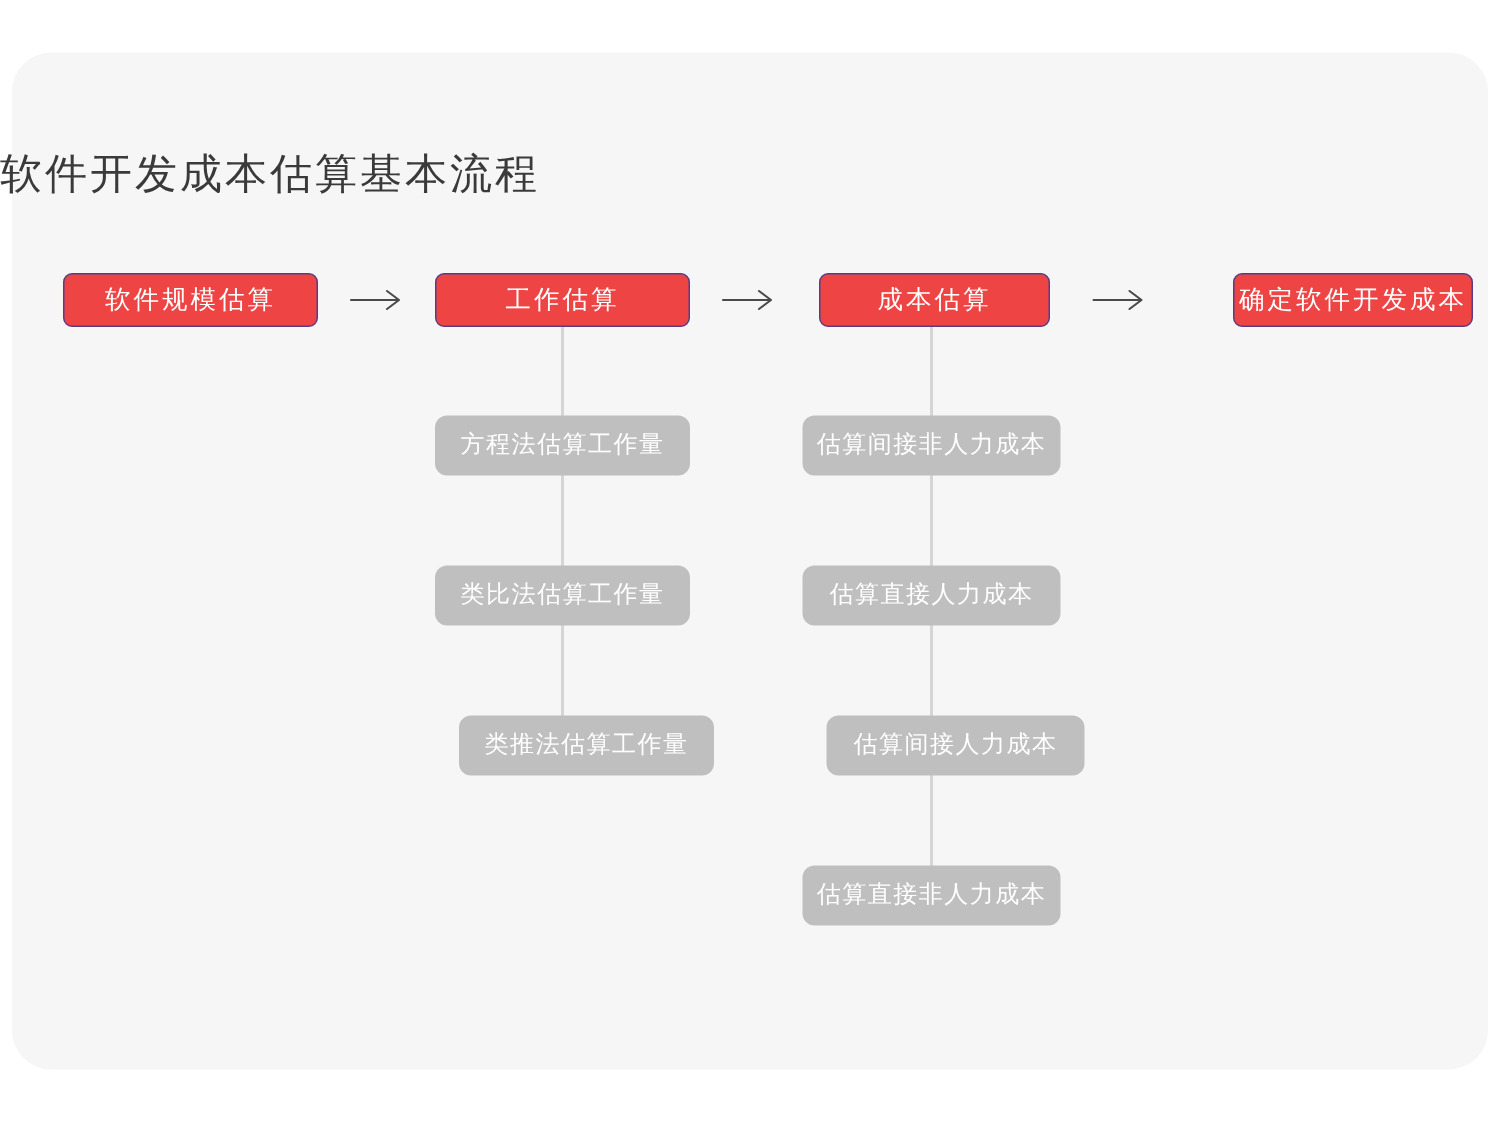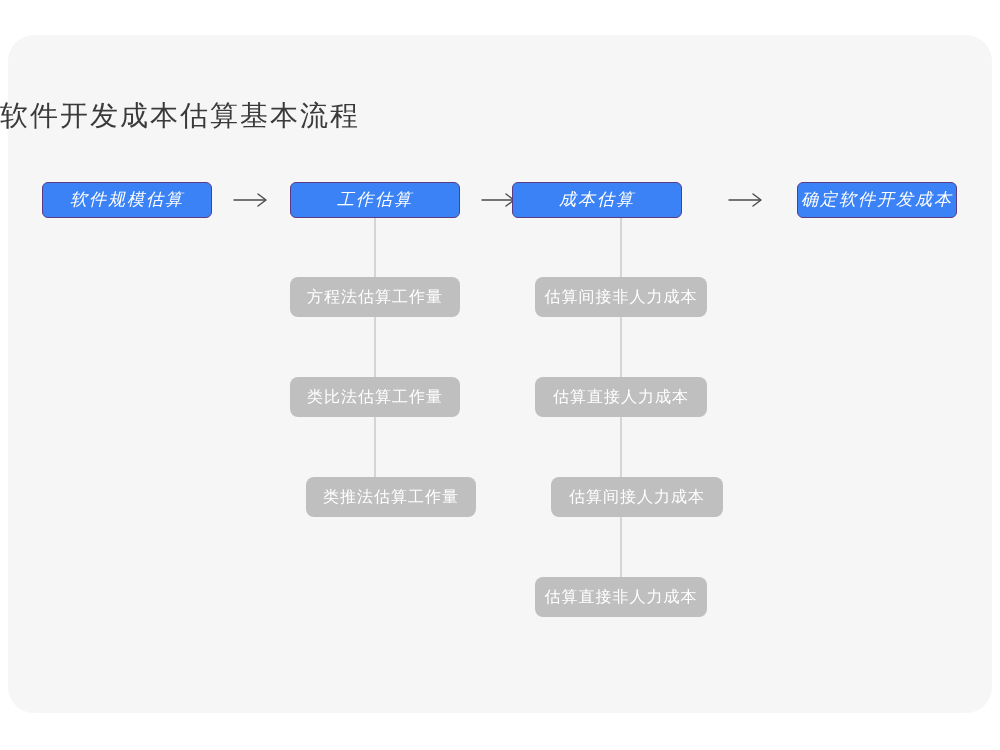--- a/index.html
+++ b/index.html
@@ -30,24 +30,23 @@
     position: absolute;
     height: 36px;
     line-height: 34px;
     text-align: center;
     color: #ffffff;
     font-size: 17px;
     letter-spacing: 2px;
     z-index: 2;
   }
   .node.primary {
-    background: #3b82f6;
+    background: #ef4444;
     border: 1px solid #5A3C85;
     border-radius: 6px;
-    font-style: italic;
   }
   .node.sub {
     background: #BFBFBF;
     border: none;
     border-radius: 8px;
     height: 40px;
     line-height: 40px;
     font-size: 16px;
     letter-spacing: 1px;
   }
@@ -60,22 +59,22 @@
   .arrow {
     position: absolute;
     top: 192px;
     width: 38px;
     height: 16px;
     z-index: 2;
   }
   
   .step-0 { left: 42px;  top: 182px; width: 170px; }
   .step-1 { left: 290px; top: 182px; width: 170px; }
-  .step-2 { left: 512px; top: 182px; width: 170px; }
-  .step-3 { left: 797px; top: 182px; width: 160px; }
+  .step-2 { left: 546px; top: 182px; width: 154px; }
+  .step-3 { left: 822px; top: 182px; width: 160px; }
   .arrow-0 { left: 232px; }
   .arrow-1 { left: 480px; }
   .arrow-2 { left: 727px; }
   
   .work-col { left: 290px; width: 170px; }
   .row-0 { top: 277px; }
   .row-1 { top: 377px; }
   .row-2 { top: 477px; margin-left: 16px; }
   .row-3 { top: 577px; }
   

